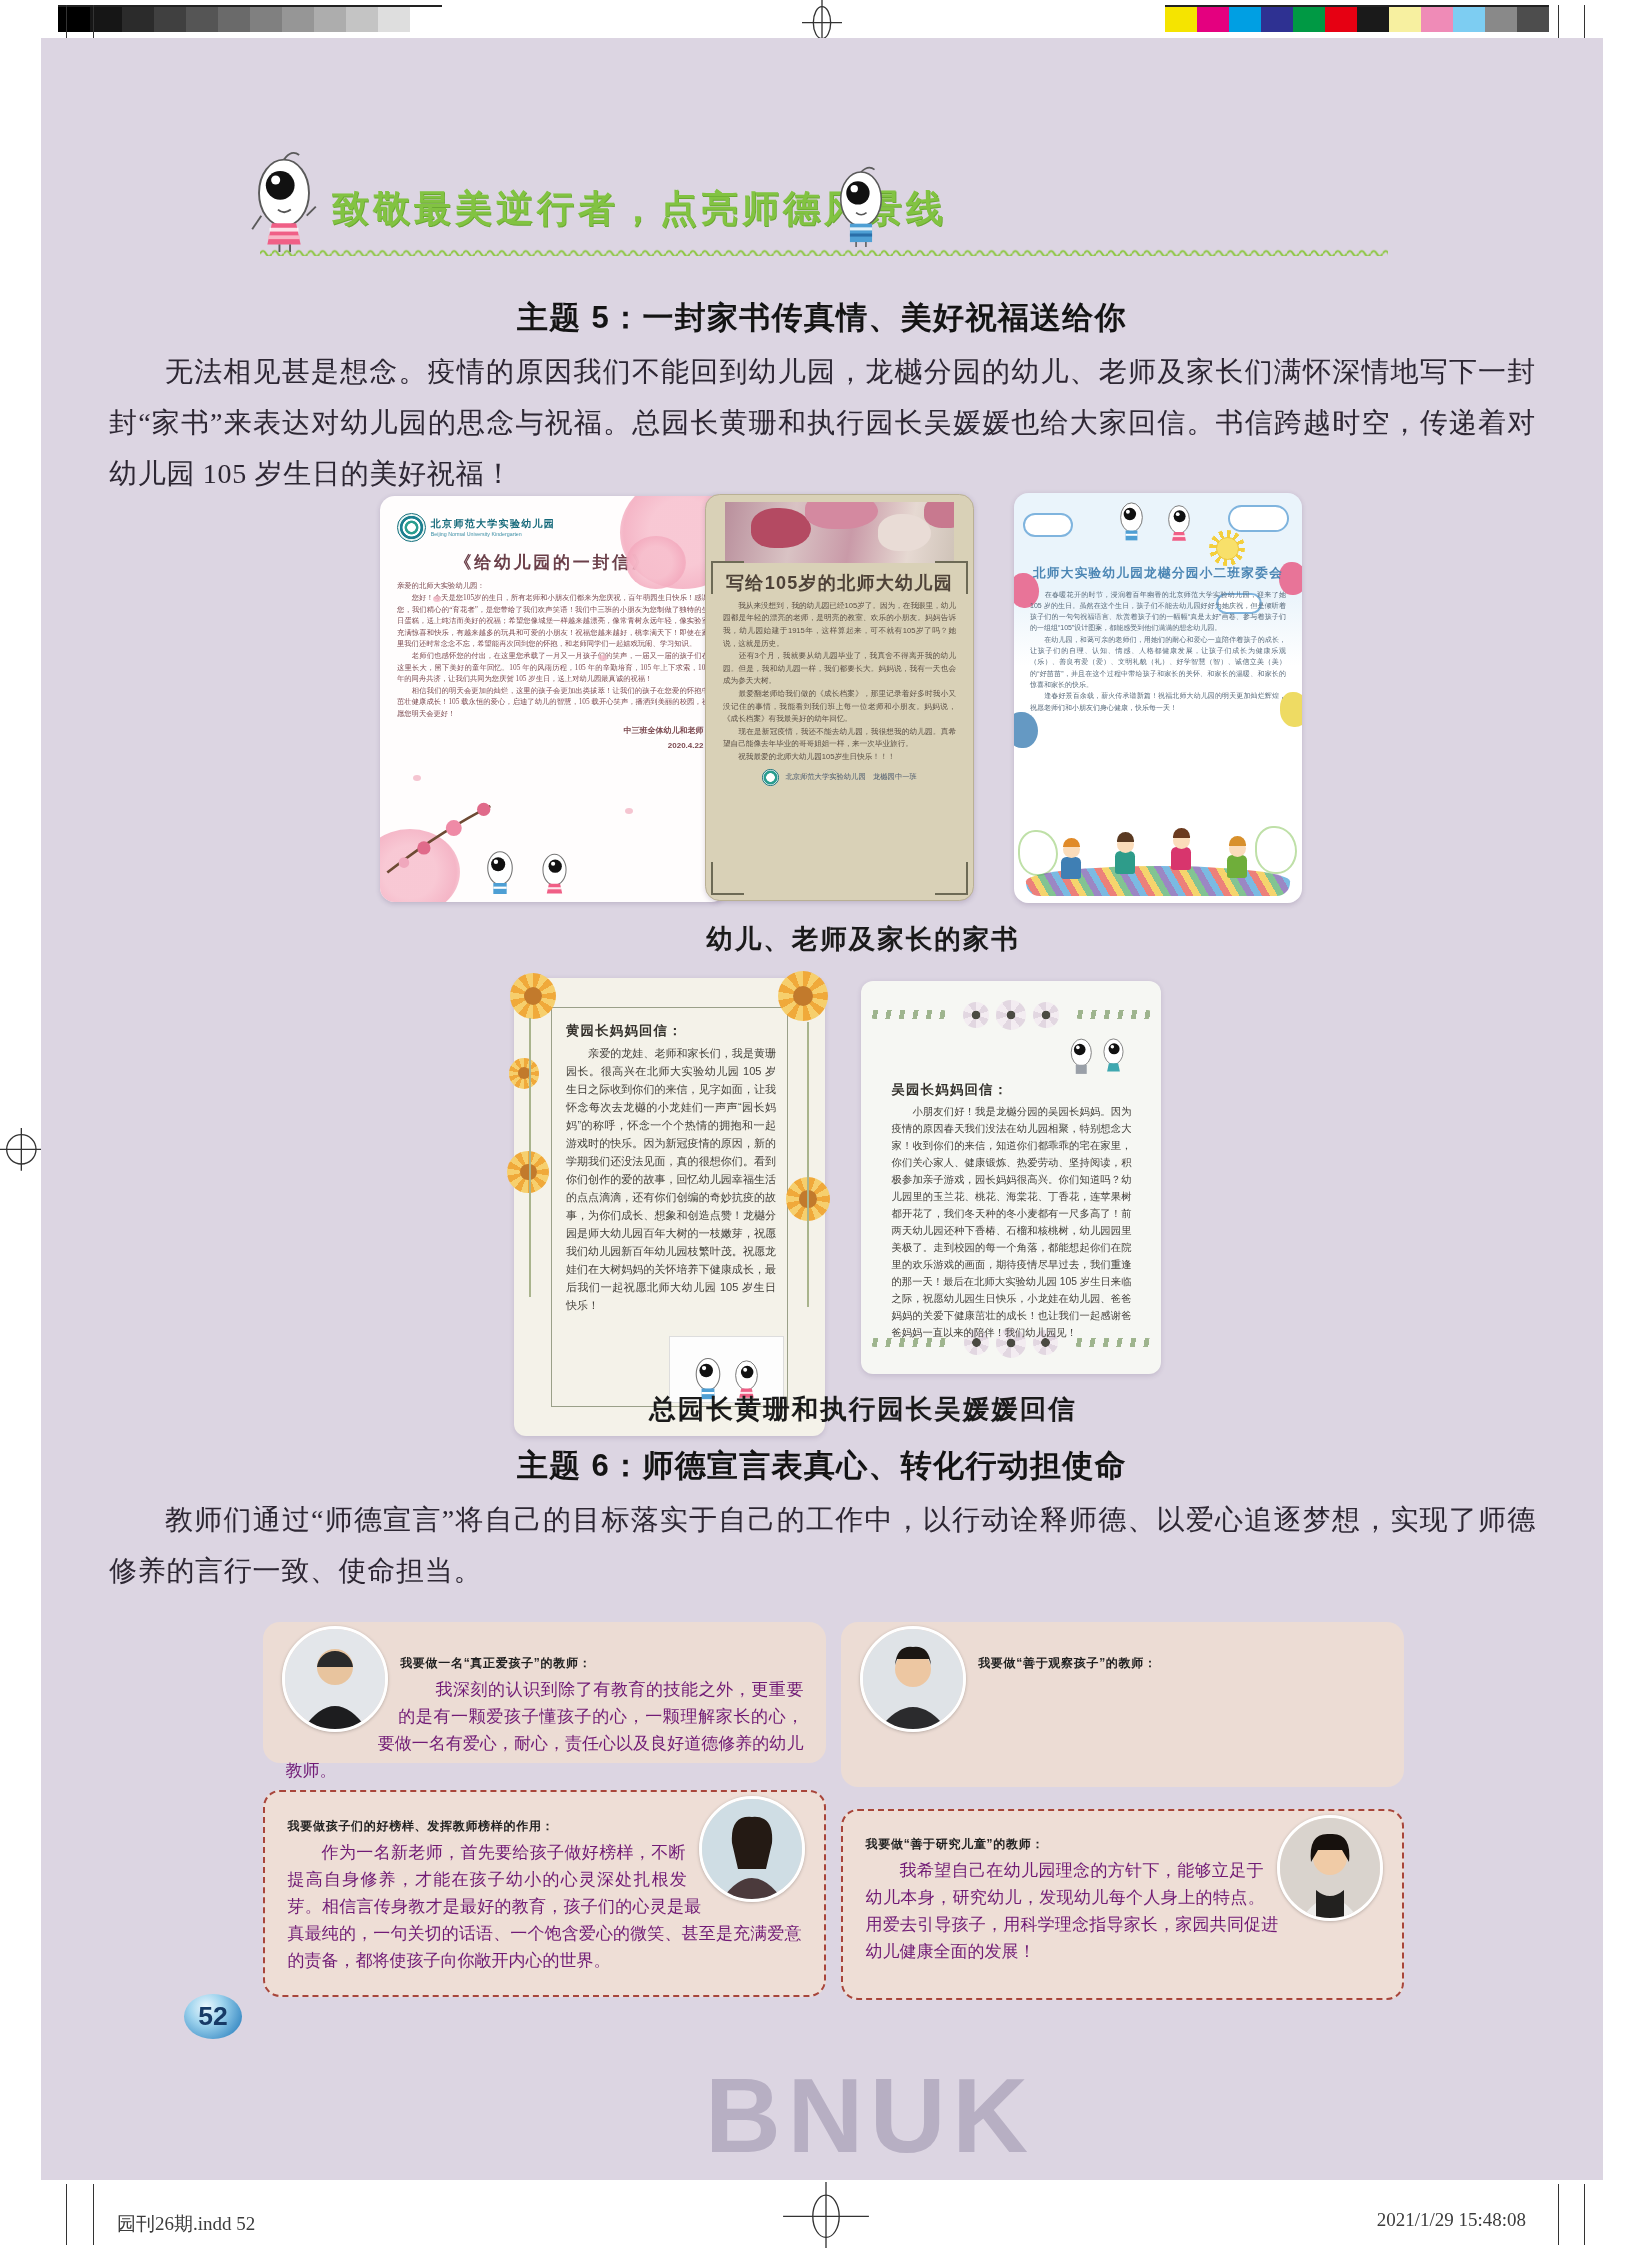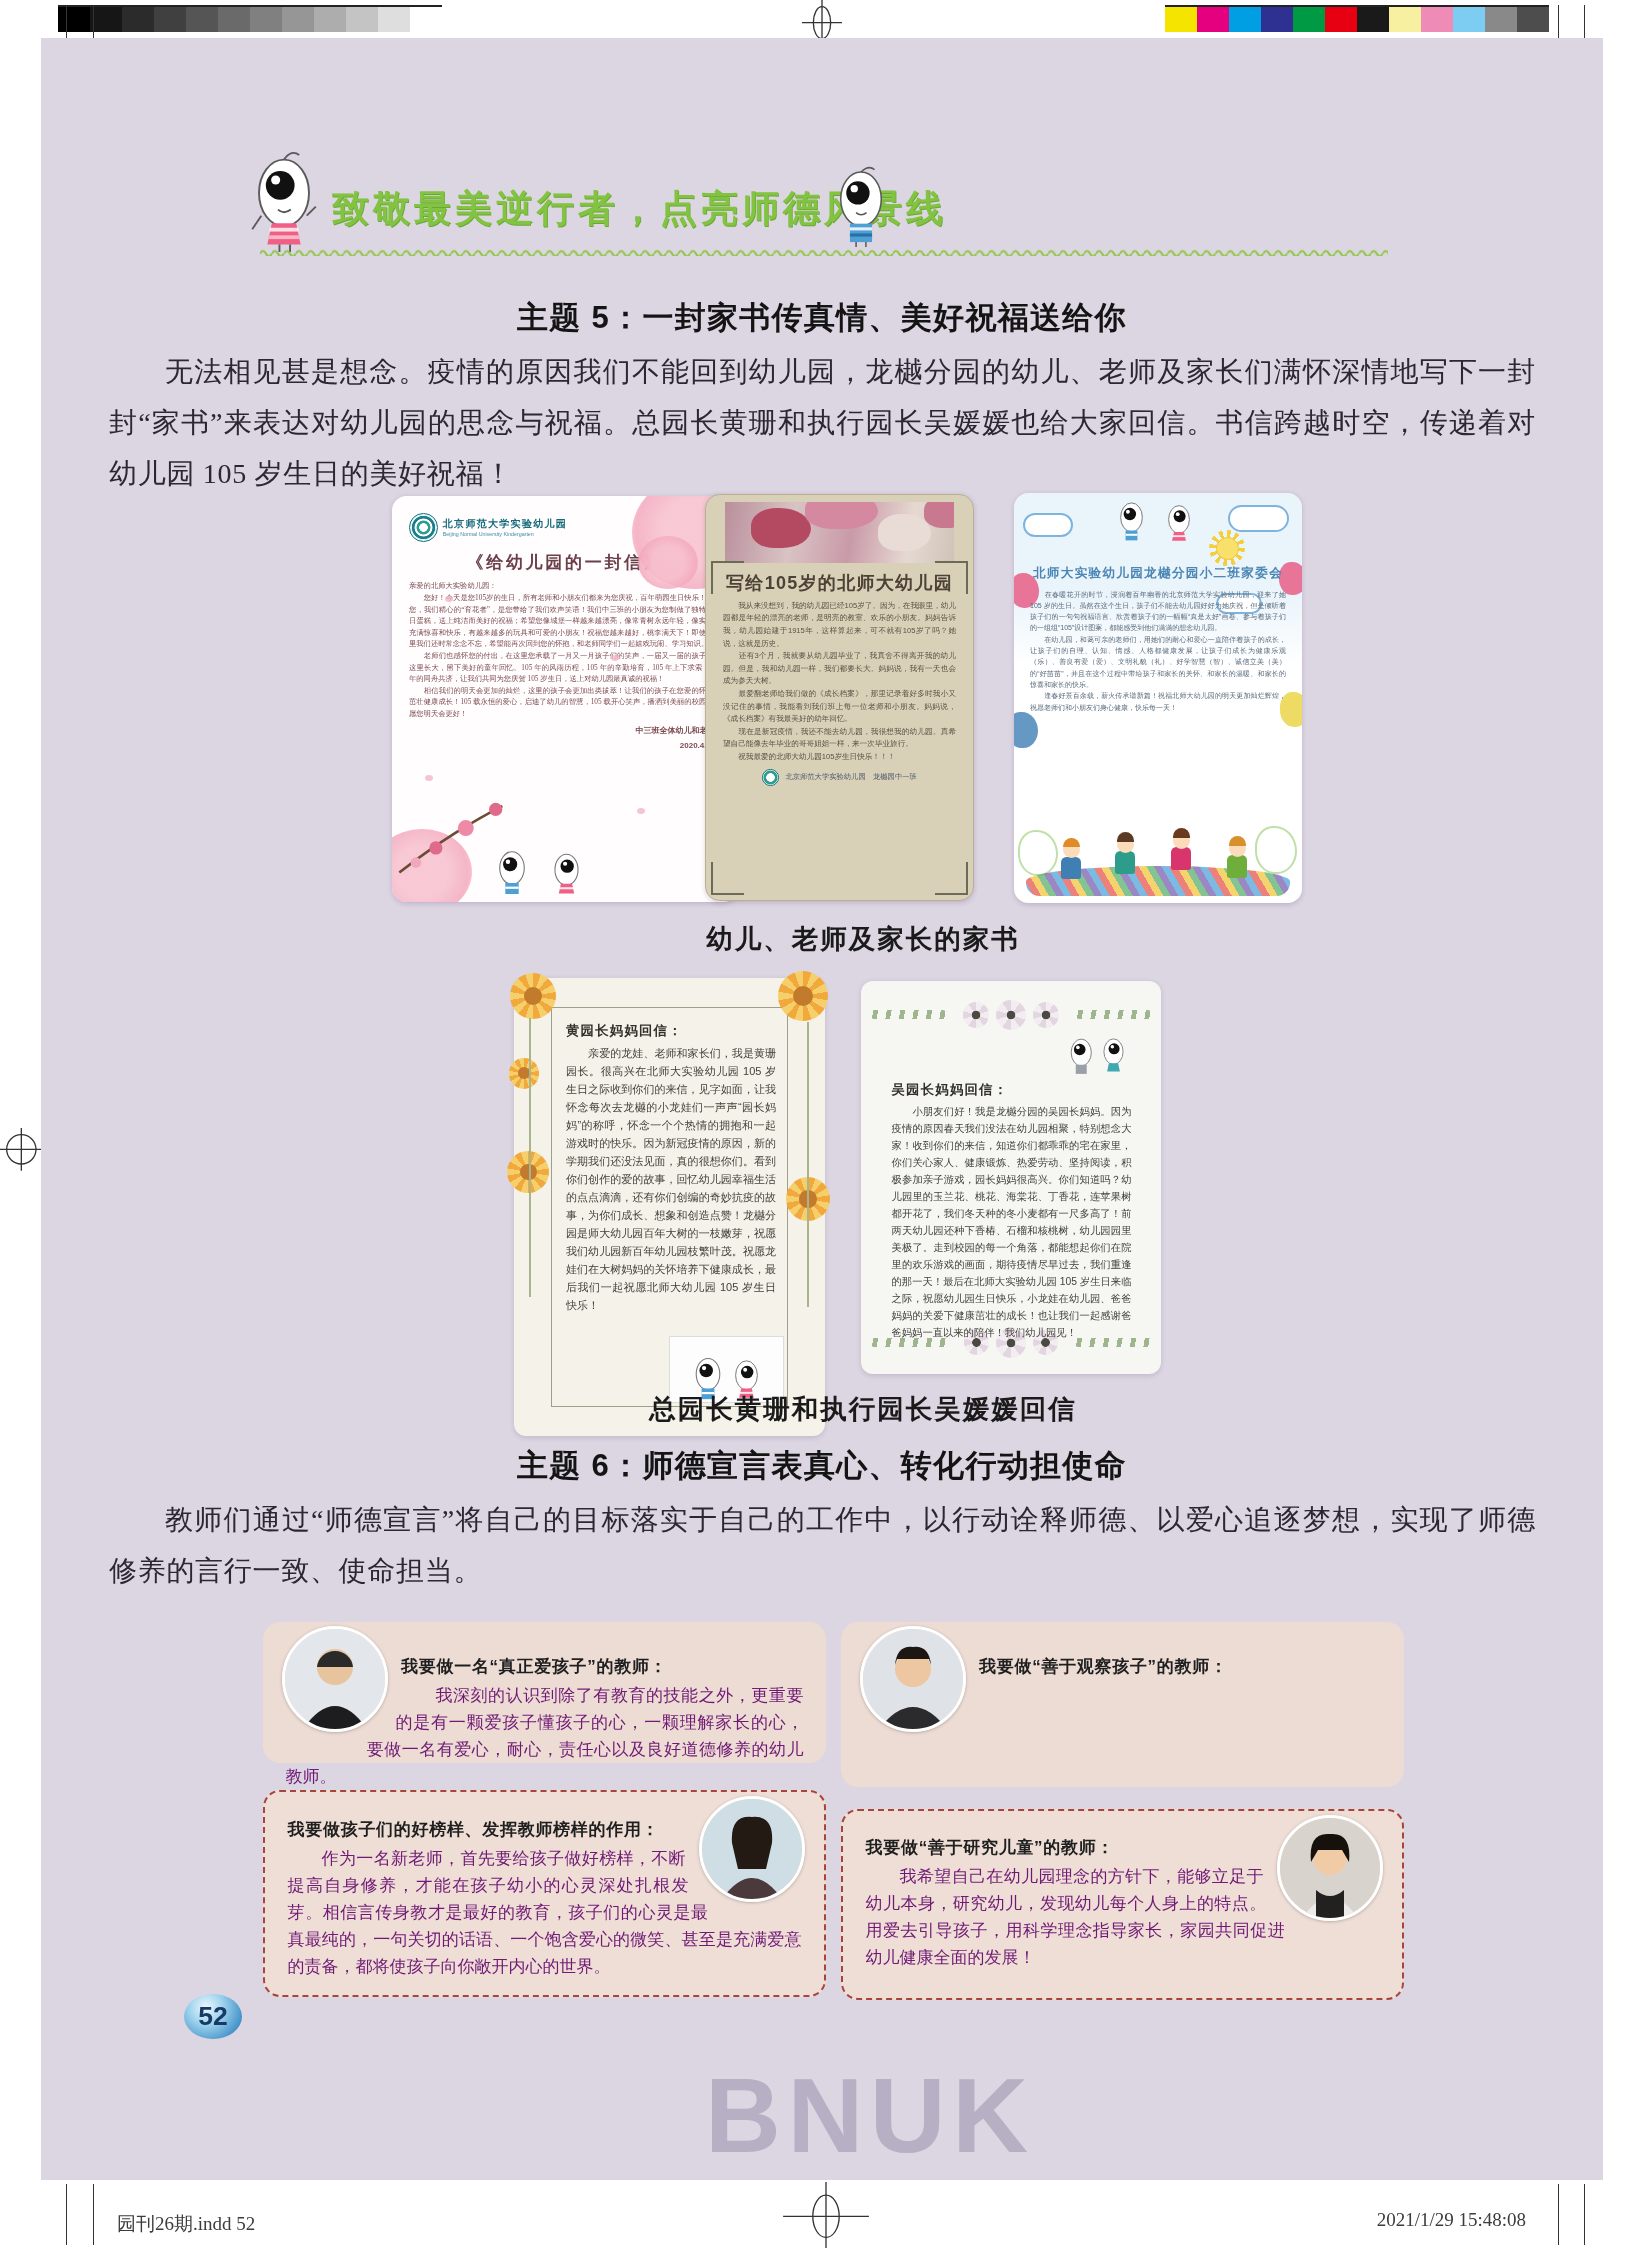--- a/index.html
+++ b/index.html
@@ -90,21 +90,21 @@
   .gflower{width:30.5px;height:30.5px;border-radius:50%;flex:0 0 auto;
      background:radial-gradient(circle,#4a4a42 0 4px,rgba(0,0,0,0) 4.6px),repeating-conic-gradient(#f3ecf1 0 36deg,#e2d7e1 36deg 72deg);}
   .mascot-photo{position:absolute;background:#fdfdfd;border:0.7px solid #ddd;display:flex;align-items:flex-end;justify-content:center;gap:4px;}
 
   
   .pledge{background:#ecdcd4;border-radius:17px;}
   .pledge.dashed{border:2px dashed #a8453a;background:#eeded6;}
   .pcirc{width:100px;height:100px;border-radius:50%;border:3.3px solid #fff;box-shadow:0 0.7px 3.3px rgba(0,0,0,.25);overflow:hidden;}
   .pl{float:left;margin:-5.3px 17px 5.3px -4px;shape-outside:circle(50%);}
   .pr{float:right;margin:-5.3px -4px 5.3px 17px;shape-outside:circle(50%);}
-  .p-title{font-size:17px;font-weight:bold;color:#1f1f1f;letter-spacing:0.7px;padding-top:24px;}
+  .p-title{font-size:12px;font-weight:bold;color:#1f1f1f;letter-spacing:0.7px;padding-top:24px;}
   .p-body{font-size:17px;line-height:27px;color:#701a75;text-align:justify;text-indent:2em;margin-top:4px;}
   .pad{padding:9.3px 22.6px 6.6px 22.6px;}
   .photo-svg{width:100%;height:100%;display:block;}
 
   
   .badge{border-radius:50%;background:radial-gradient(circle at 38% 30%,#eef8fd 0%,#9fd4ee 35%,#3e8ec6 80%,#2f6fa8 100%);
      display:flex;align-items:center;justify-content:center;font-size:26.5px;font-weight:bold;color:#173a66;}
   .watermark{font-size:105px;font-weight:bold;color:#b7afc3;letter-spacing:6.6px;font-family:"Liberation Sans",sans-serif;}
   .slug{font-family:"Liberation Serif",serif;font-size:19px;color:#3c3c3c;}
 </style>
@@ -201,21 +201,21 @@
         <pattern id="wave" width="18" height="14" patternUnits="userSpaceOnUse">
       <path d="M0 10 Q4.5 2 9 10 T18 10" stroke="#8cc63f" fill="none" stroke-width="3"></path>
     </pattern>
       </defs>
     <rect width="1700" height="14" fill="url(#wave)"></rect>
   </svg>
 
   <div class="abs sect-title" style="left:41px;top:297px;width:1562px;">主题 5：一封家书传真情、美好祝福送给你</div>
   <div class="abs body-par" style="left:109px;top:346px;width:1427px;">无法相见甚是想念。疫情的原因我们不能回到幼儿园，龙樾分园的幼儿、老师及家长们满怀深情地写下一封封“家书”来表达对幼儿园的思念与祝福。总园长黄珊和执行园长吴媛媛也给大家回信。书信跨越时空，传递着对幼儿园 105 岁生日的美好祝福！</div>
 
-  <div class="abs lettercard l1" style="left:380px;top:496px;width:346px;height:406px;margin-left:12px;">
+  <div class="abs lettercard l1" style="left:380px;top:496px;width:346px;height:406px;">
     <div class="blossom" style="right:-20px;top:-20px;width:126px;height:113px;"></div>
     <div class="blossom" style="right:40px;top:40px;width:60px;height:53px;"></div>
     <div class="blossom" style="left:-20px;bottom:-13.3px;width:100px;height:86px;"></div>
     <div class="petal" style="left:53px;top:100px;"></div>
       <div class="petal" style="left:219px;top:159px;"></div>
     <div class="petal" style="left:33px;top:279px;"></div>
       <div class="petal" style="left:245px;top:312px;"></div>
     <div class="logo-row">
       <div class="logo-swirl"></div>
       <div>

